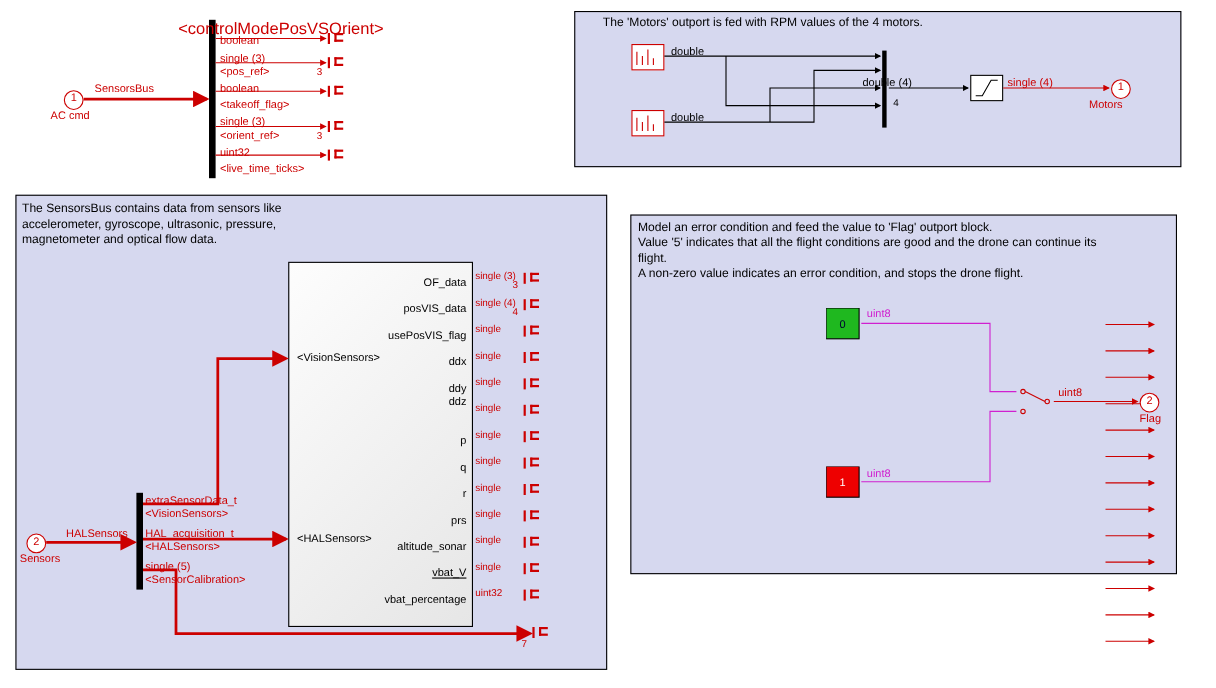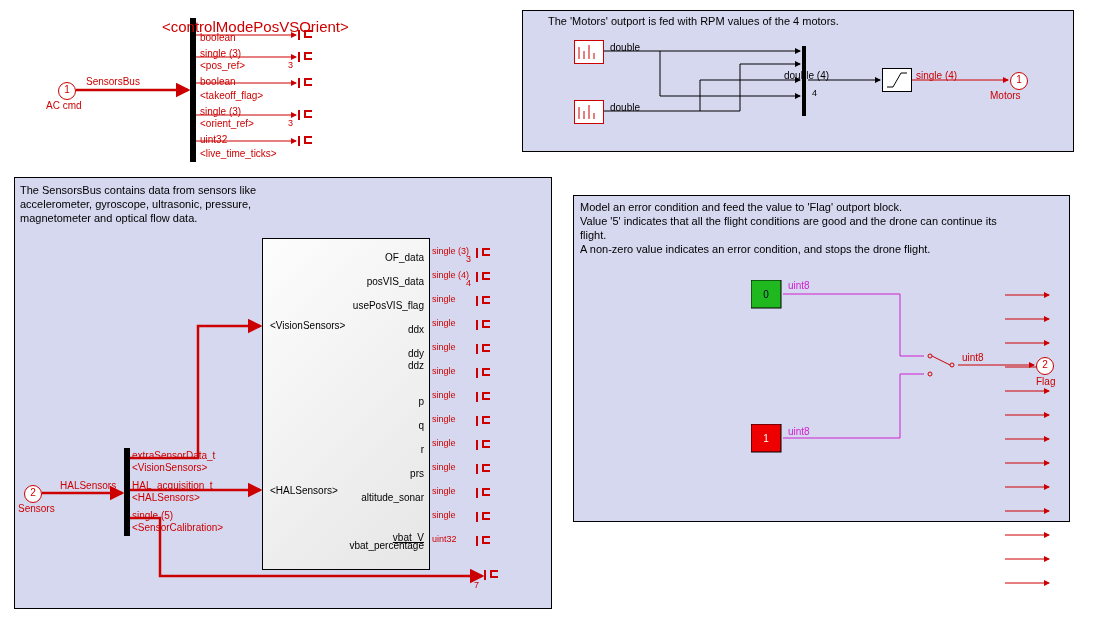--- a/index.html
+++ b/index.html
@@ -87,21 +87,21 @@
     <div class="label label-blk" style="right: 681px; top: 276px; text-align: right; position: absolute;">posVIS_data</div>
     <div class="label label-blk" style="right: 681px; top: 300px; text-align: right; position: absolute;">usePosVIS_flag</div>
     <div class="label label-blk" style="right: 681px; top: 324px; text-align: right; position: absolute;">ddx</div>
     <div class="label label-blk" style="right: 681px; top: 348px; text-align: right; position: absolute;">ddy</div>
     <div class="label label-blk" style="right: 681px; top: 360px; text-align: center; position: absolute;">ddz</div>
     <div class="label label-blk" style="right: 681px; top: 396px; text-align: right; position: absolute;">p</div>
     <div class="label label-blk" style="right: 681px; top: 420px; text-align: right; position: absolute;">q</div>
     <div class="label label-blk" style="right: 681px; top: 444px; text-align: right; position: absolute;">r</div>
     <div class="label label-blk" style="right: 681px; top: 468px; text-align: right; position: absolute;">prs</div>
     <div class="label label-blk" style="right: 681px; top: 492px; text-align: right; position: absolute;">altitude_sonar</div>
-    <div class="label label-blk" style="right: 681px; top: 532px; text-align: center; position: absolute; text-decoration: underline;">vbat_V</div>
+    <div class="label label-blk" style="right: 681px; top: 516px; text-align: center; position: absolute; text-decoration: underline;">vbat_V</div>
     <div class="label label-blk" style="right: 681px; top: 540px; text-align: center; position: absolute;">vbat_percentage</div>
   </div>
 
 <div id="sub-types">
     <div class="label" style="left: 432px; top: 246px; position: absolute; font-size: 9px;">single (3)</div>
     <div class="label" style="left: 466px; top: 254px; position: absolute; font-size: 9px;">3</div>
     <div class="term" style="left: 476px; top: 248px; position: absolute;"></div>
     <div class="label" style="left: 432px; top: 270px; position: absolute; font-size: 9px;">single (4)</div>
     <div class="label" style="left: 466px; top: 278px; position: absolute; font-size: 9px;">4</div>
     <div class="term" style="left: 476px; top: 272px; position: absolute;"></div>

